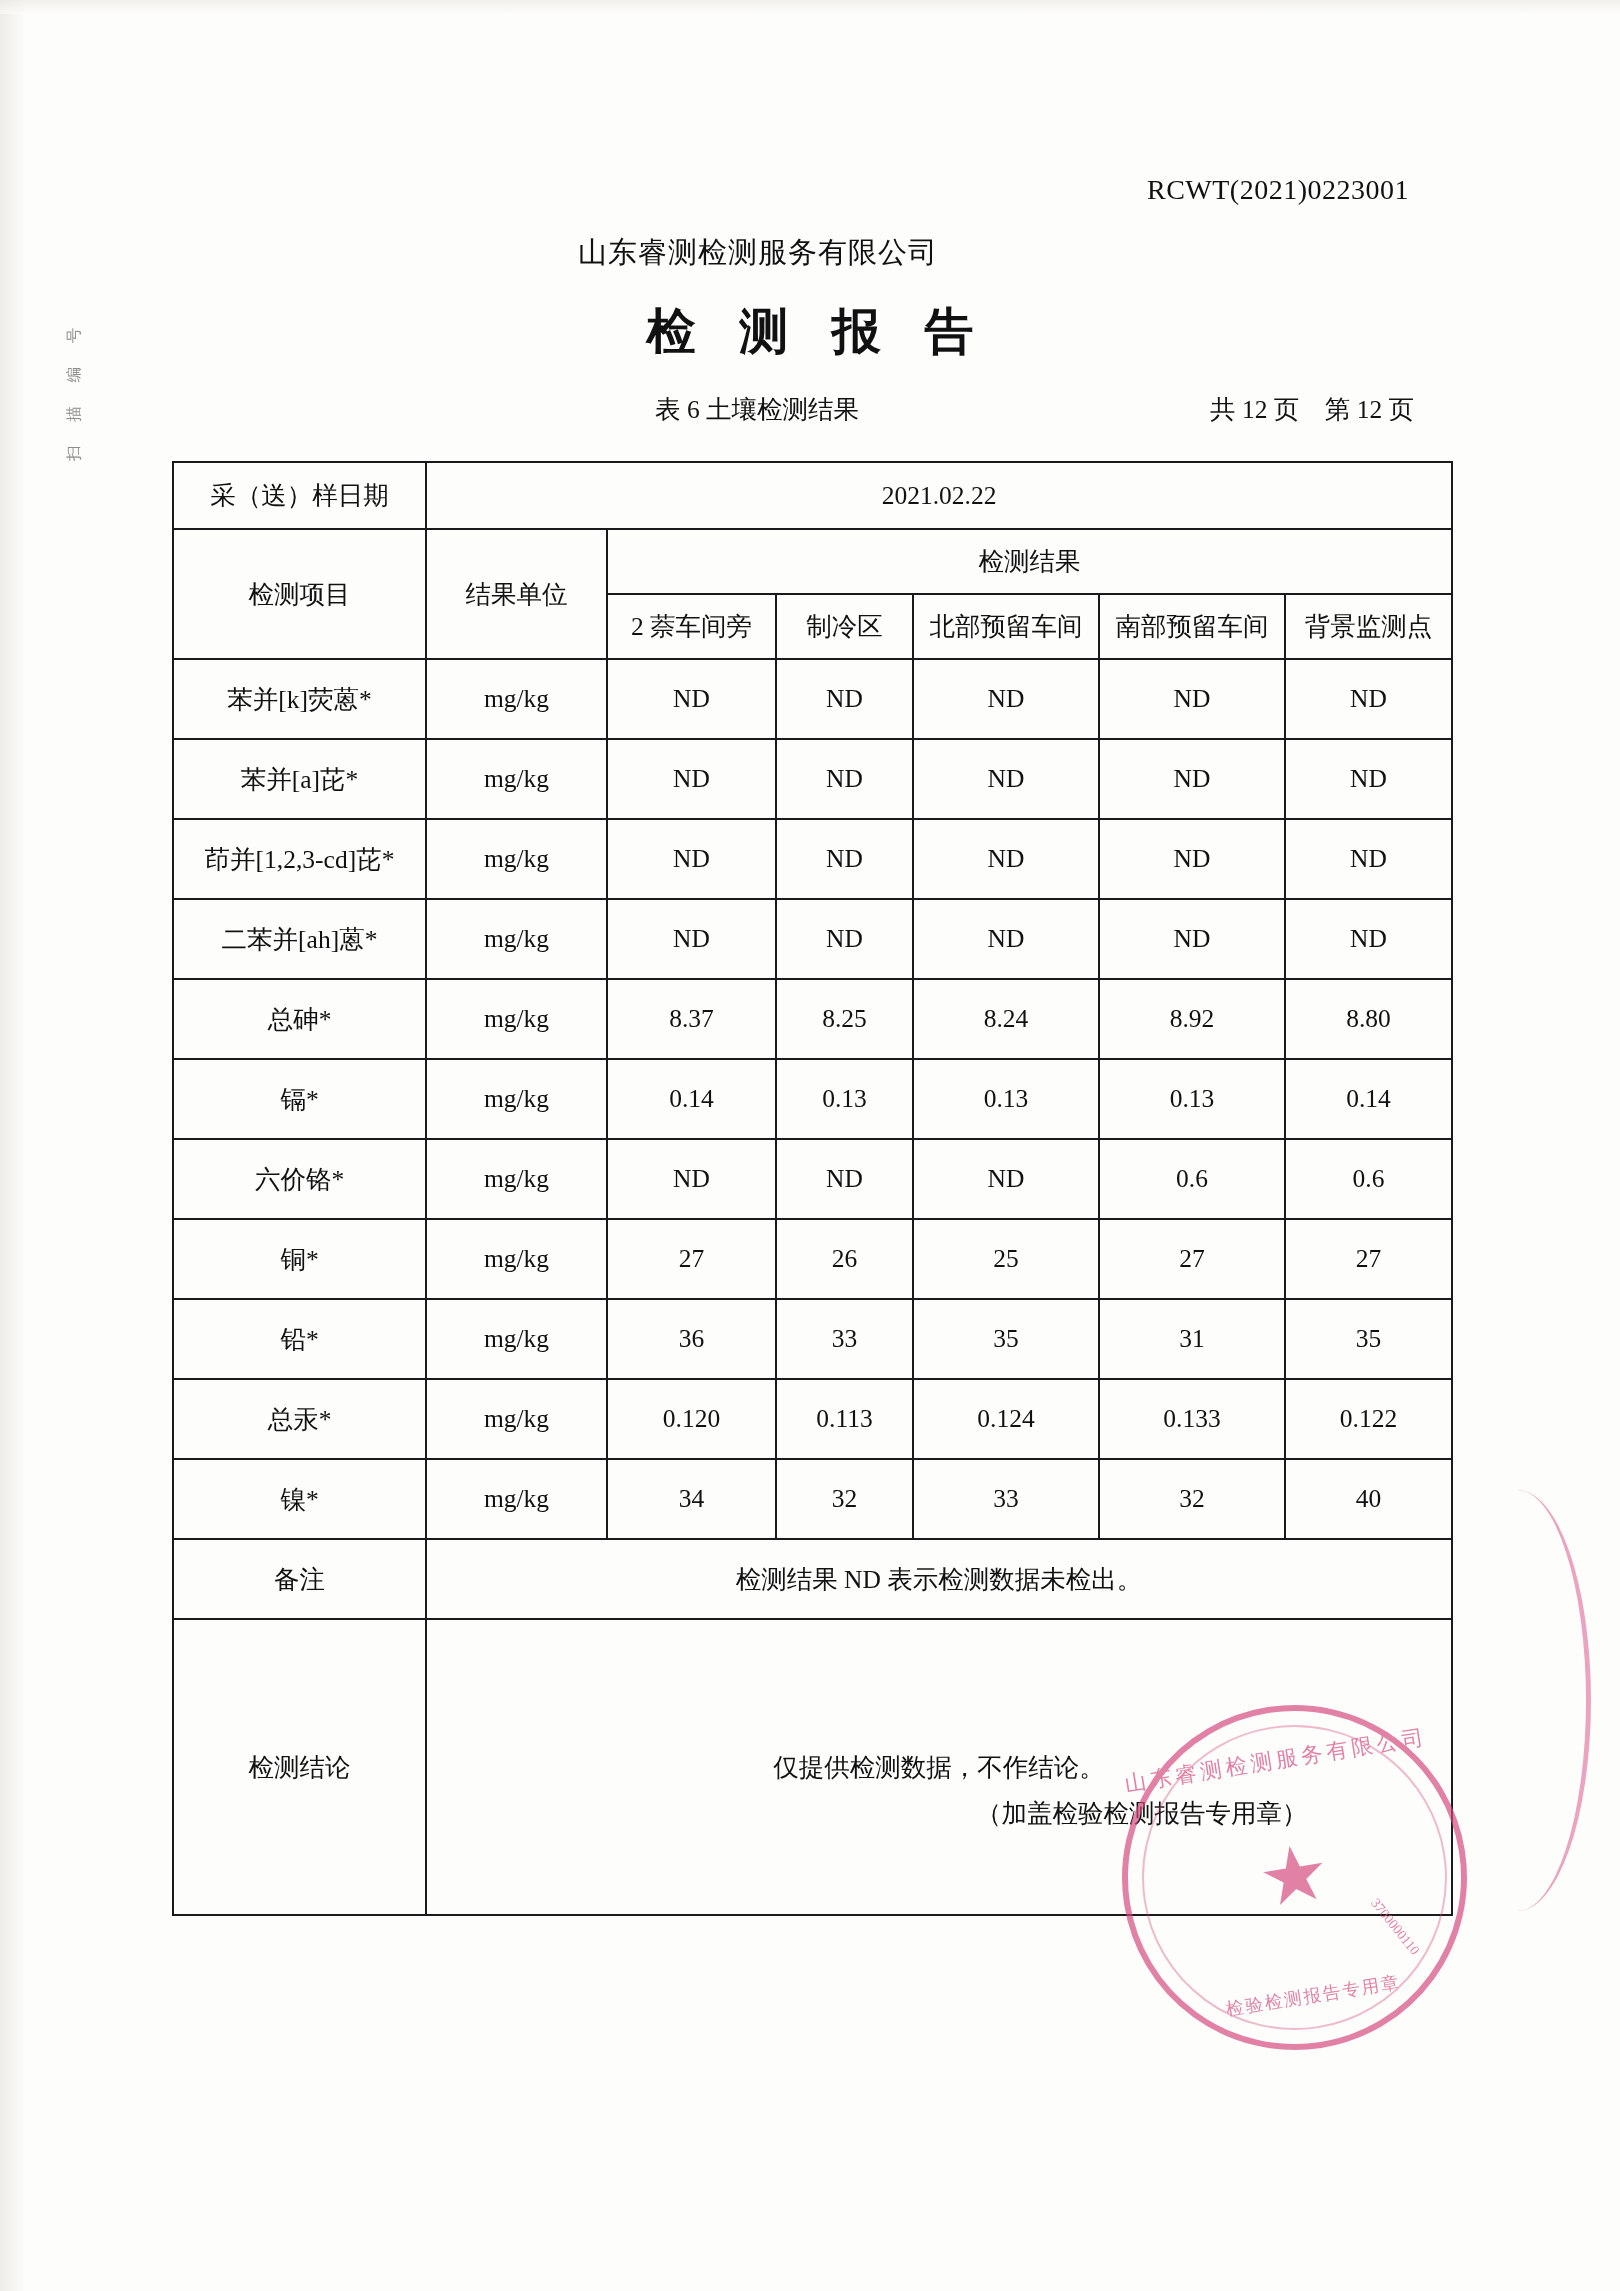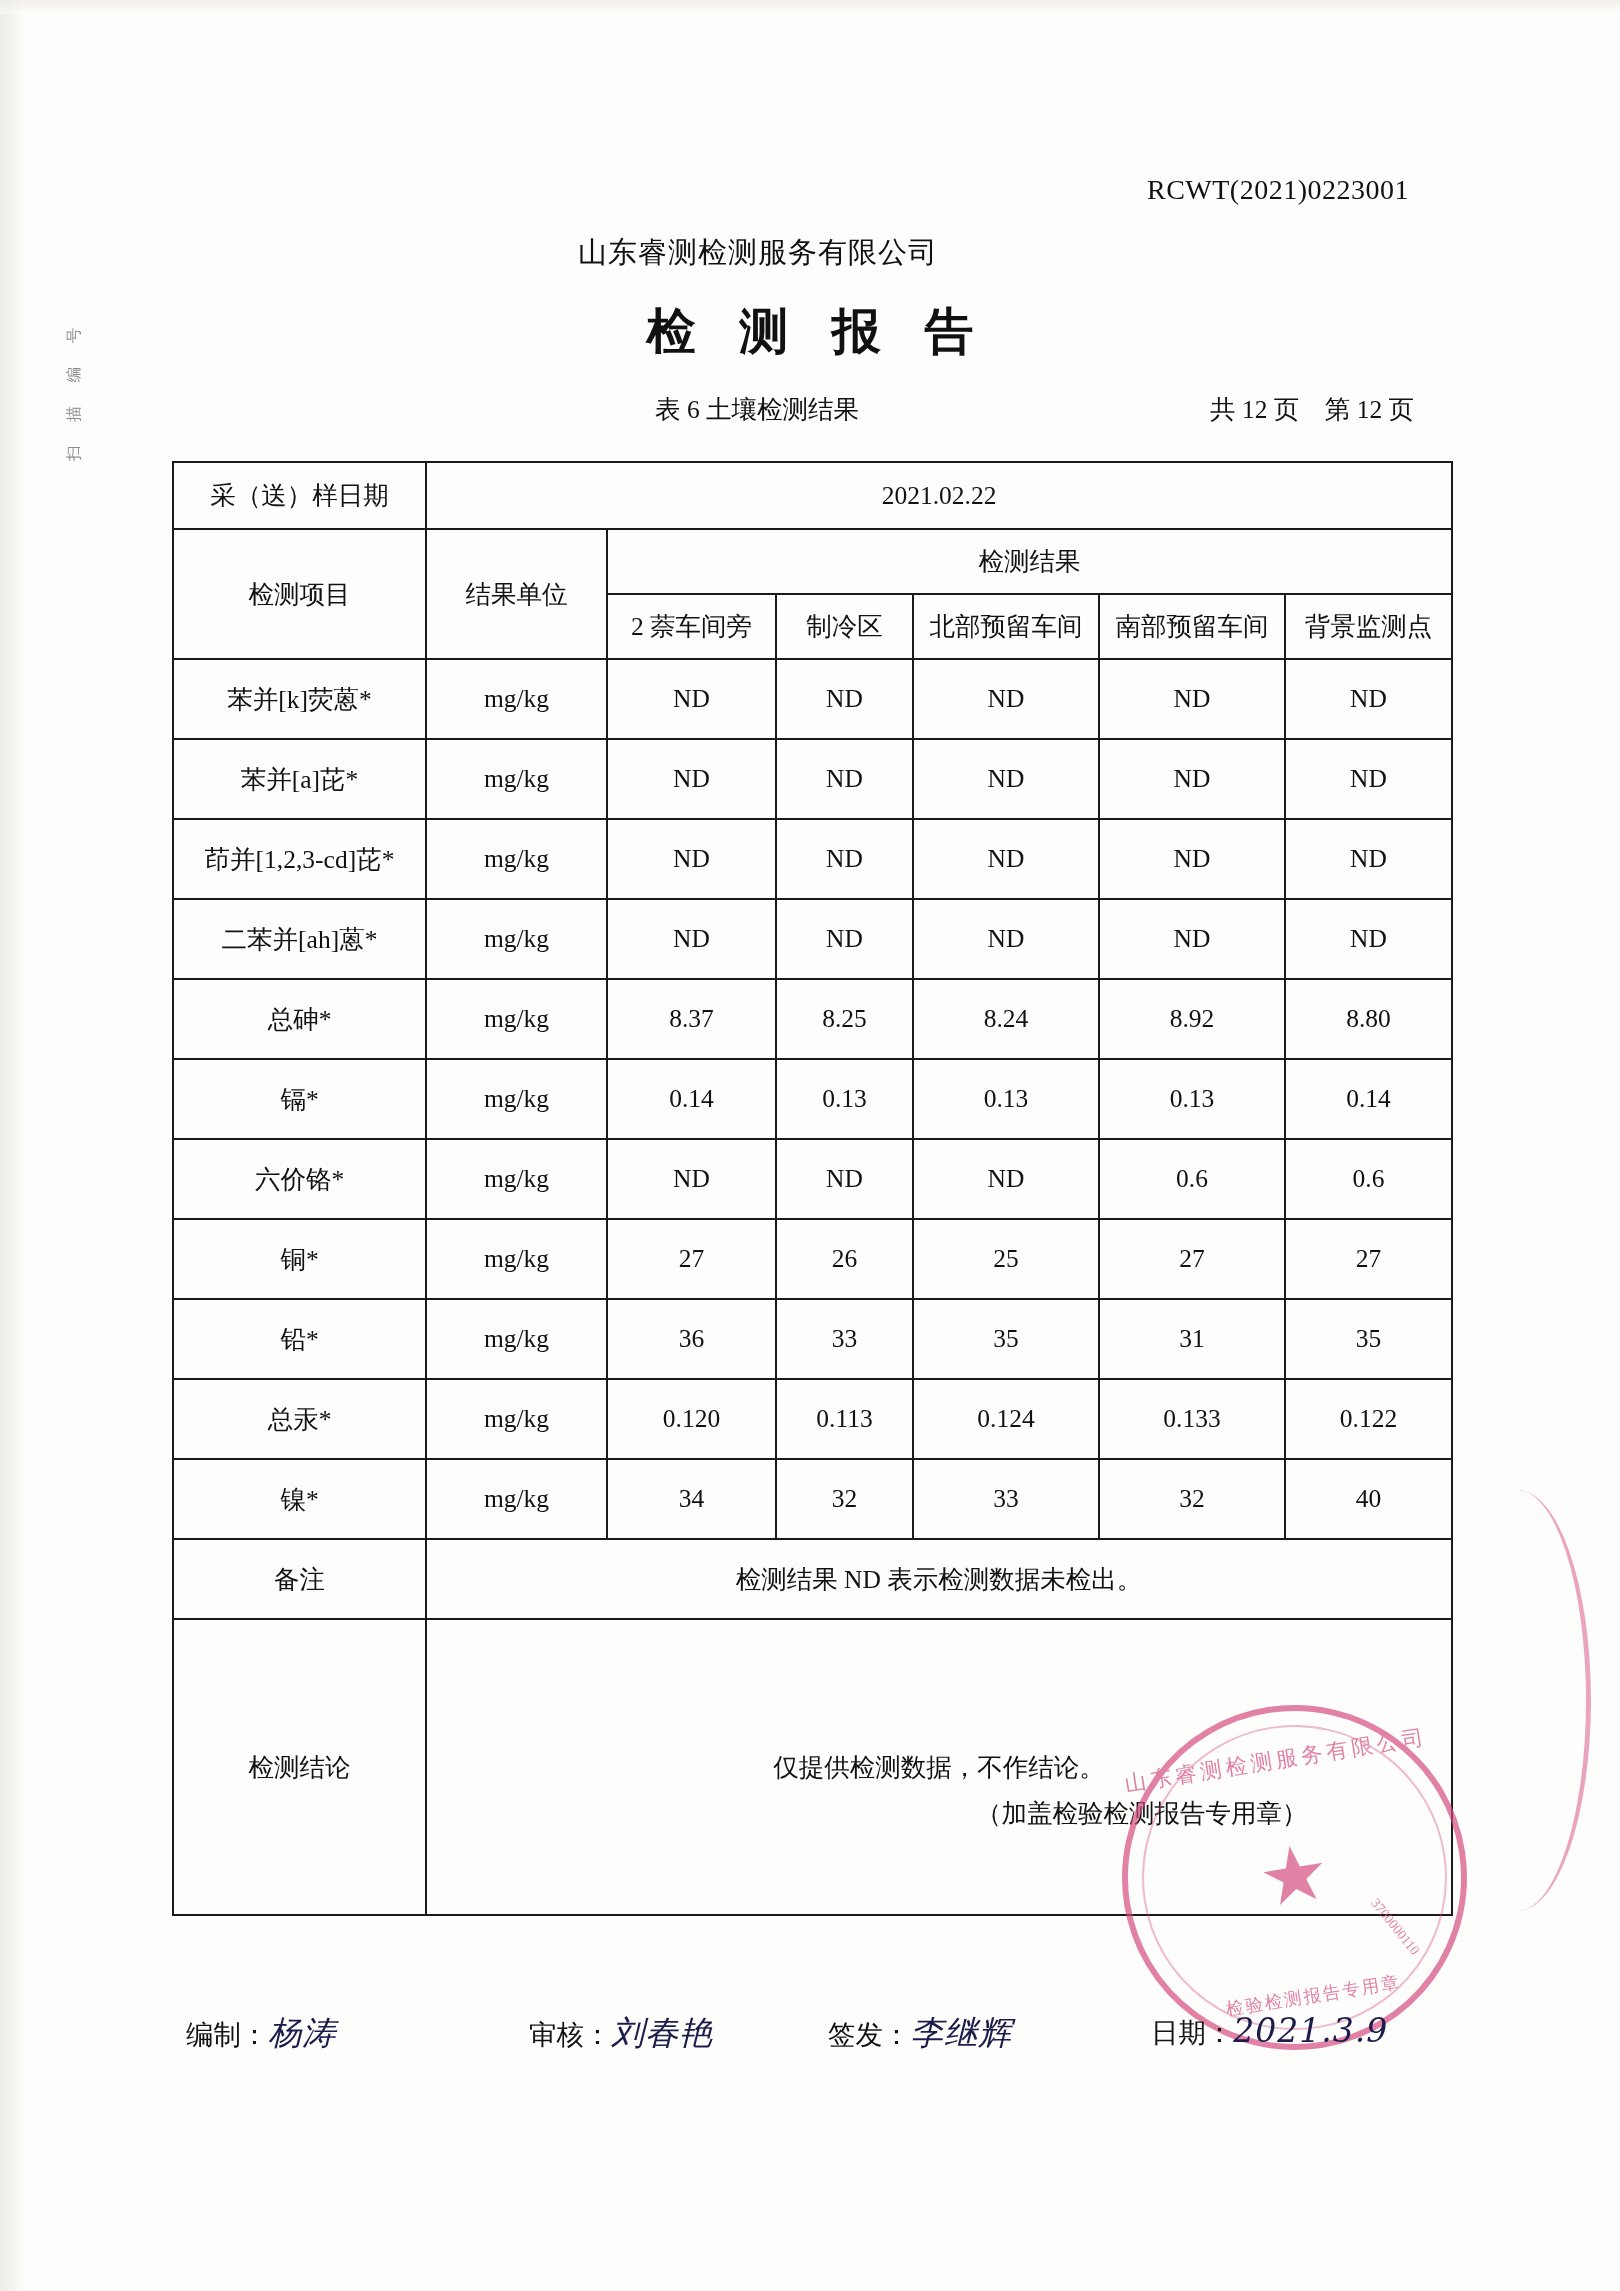--- a/index.html
+++ b/index.html
@@ -397,30 +397,16 @@
 
   <div class="seal">
     <div class="seal-inner"></div>
     <div class="seal-top-text">山东睿测检测服务有限公司</div>
     <div class="seal-star">★</div>
     <div class="seal-bottom-text">检验检测报告专用章</div>
     <div class="seal-code">3700000110</div>
   </div>
   <div class="seal-swash"></div>
 
-  <div class="footer">
-    <div class="fitem f-prep">
-      <span>编制：</span><span class="hand">杨涛</span>
-    </div>
-    <div class="fitem f-review">
-      <span>审核：</span><span class="hand">刘春艳</span>
-    </div>
-    <div class="fitem f-issue">
-      <span>签发：</span><span class="hand">李继辉</span>
-    </div>
-    <div class="fitem f-date">
-      <span>日期：</span><span class="hand">2021.3.9</span>
-    </div>
-  </div>
 
 
 </div>
 
 
 </body></html>

